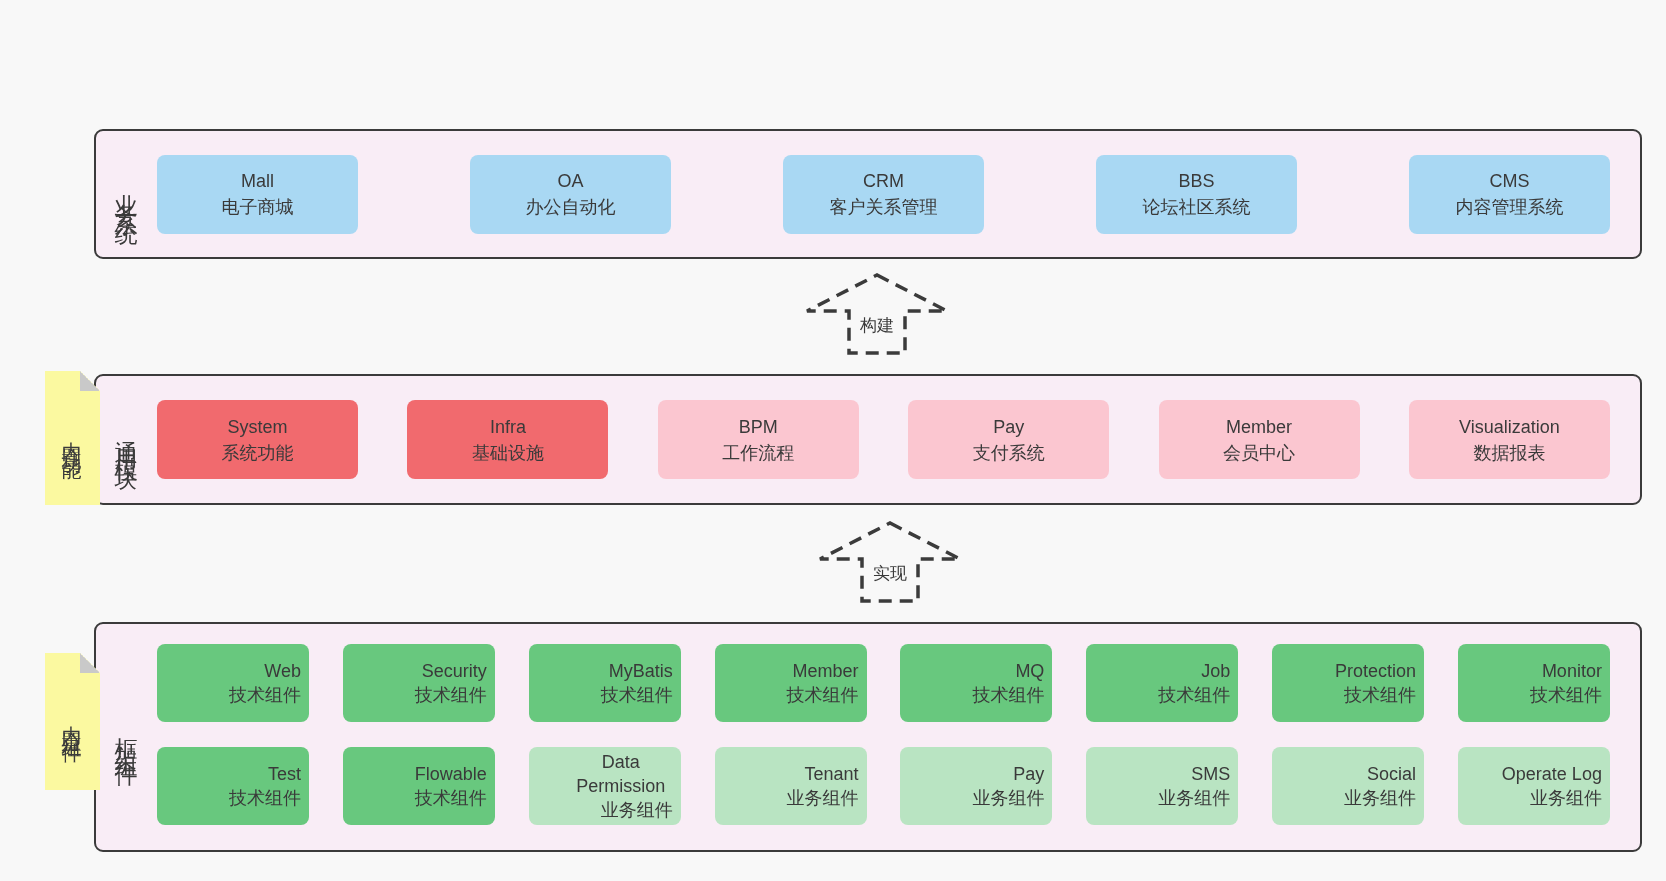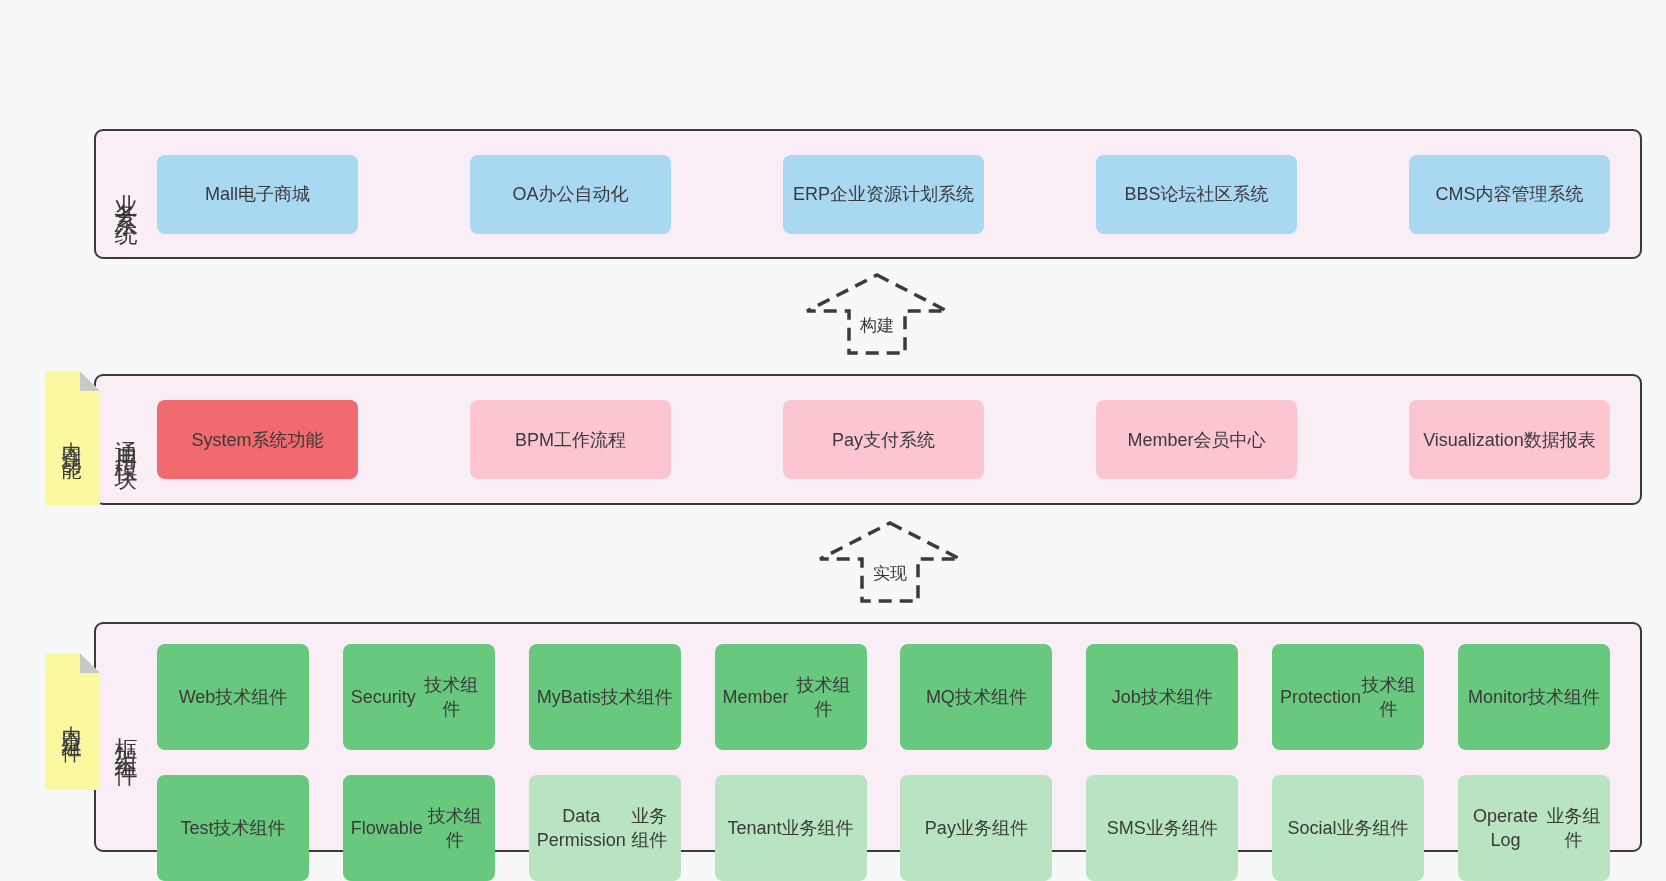--- a/index.html
+++ b/index.html
@@ -22,26 +22,26 @@
       display:flex;align-items:center;justify-content:center;
       writing-mode:vertical-rl;text-orientation:upright;
       font-size:23px;letter-spacing:9px;color:var(--text);}
 
   .row{display:flex;justify-content:space-between;align-items:center;
        margin-left:61px;margin-right:30px;height:100%;}
   .rows{display:flex;flex-direction:column;gap:25px;
         margin-left:61px;margin-right:30px;padding-top:20px;}
   .rows .row{margin:0;height:auto;}
 
-  .box{display:flex;flex-direction:row;align-items:center;justify-content:center;
+  .box{display:flex;flex-direction:column;align-items:center;justify-content:center;
        border-radius:8px;text-align:center;box-sizing:border-box;padding:0 8px;}
   .box .t,.box .s{display:block;font-size:18px;line-height:26px;color:var(--text);}
   .panel-bot .box .t,.panel-bot .box .s{line-height:24px;}
   .box-lg{width:201px;height:79px;}
-  .box-sm{width:152px;height:106px;}
+  .box-sm{width:152px;height:78px;align-items:flex-end;}
   .t.narrow{max-width:104px;}
 
   .b-blue{background:var(--blue-box);}
   .b-red{background:var(--red-box);}
   .b-pink{background:var(--pink-box);text-align:right;}
   .b-green{background:var(--green-box);}
   .b-lgreen{background:var(--light-green-box);}
 
   .note{position:absolute;width:55px;background:var(--note-yellow);z-index:3;
         clip-path:polygon(0 0,calc(100% - 20px) 0,100% 20px,100% 100%,0 100%);
@@ -68,22 +68,22 @@
     <div class="row">
       <div class="box box-lg b-blue">
         <span class="t">Mall</span>
         <span class="s">电子商城</span>
       </div>
       <div class="box box-lg b-blue">
         <span class="t">OA</span>
         <span class="s">办公自动化</span>
       </div>
       <div class="box box-lg b-blue">
-        <span class="t">ERP</span>
-        <span class="s">企业资源计划系统</span>
+        <span class="t">CRM</span>
+        <span class="s">客户关系管理</span>
       </div>
       <div class="box box-lg b-blue">
         <span class="t">BBS</span>
         <span class="s">论坛社区系统</span>
       </div>
       <div class="box box-lg b-blue">
         <span class="t">CMS</span>
         <span class="s">内容管理系统</span>
       </div>
     </div>
@@ -100,20 +100,24 @@
     <span class="fold"></span>
     <span class="nt">内置功能</span>
   </div>
   <section class="panel panel-mid">
     <div class="side-label">通用模块</div>
     <div class="row">
       <div class="box box-lg b-red">
         <span class="t">System</span>
         <span class="s">系统功能</span>
       </div>
+      <div class="box box-lg b-red">
+        <span class="t">Infra</span>
+        <span class="s">基础设施</span>
+      </div>
       <div class="box box-lg b-pink">
         <span class="t">BPM</span>
         <span class="s">工作流程</span>
       </div>
       <div class="box box-lg b-pink">
         <span class="t">Pay</span>
         <span class="s">支付系统</span>
       </div>
       <div class="box box-lg b-pink">
         <span class="t">Member</span>

